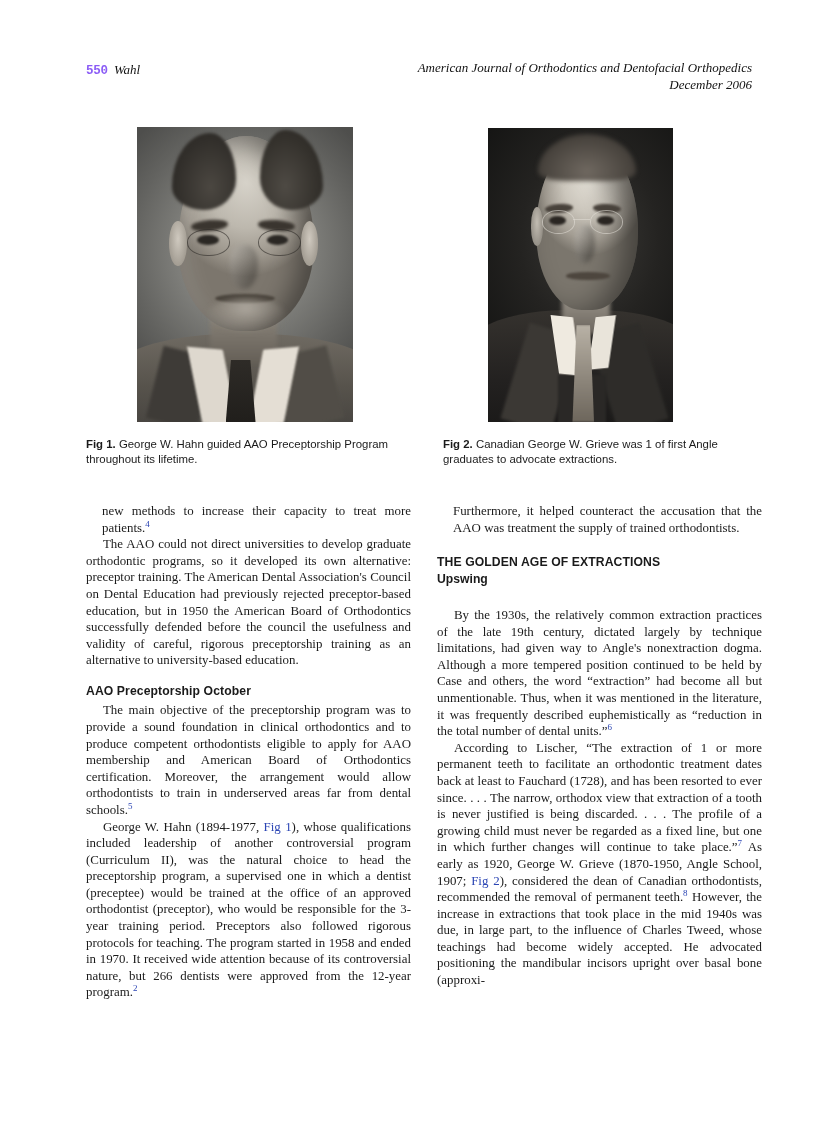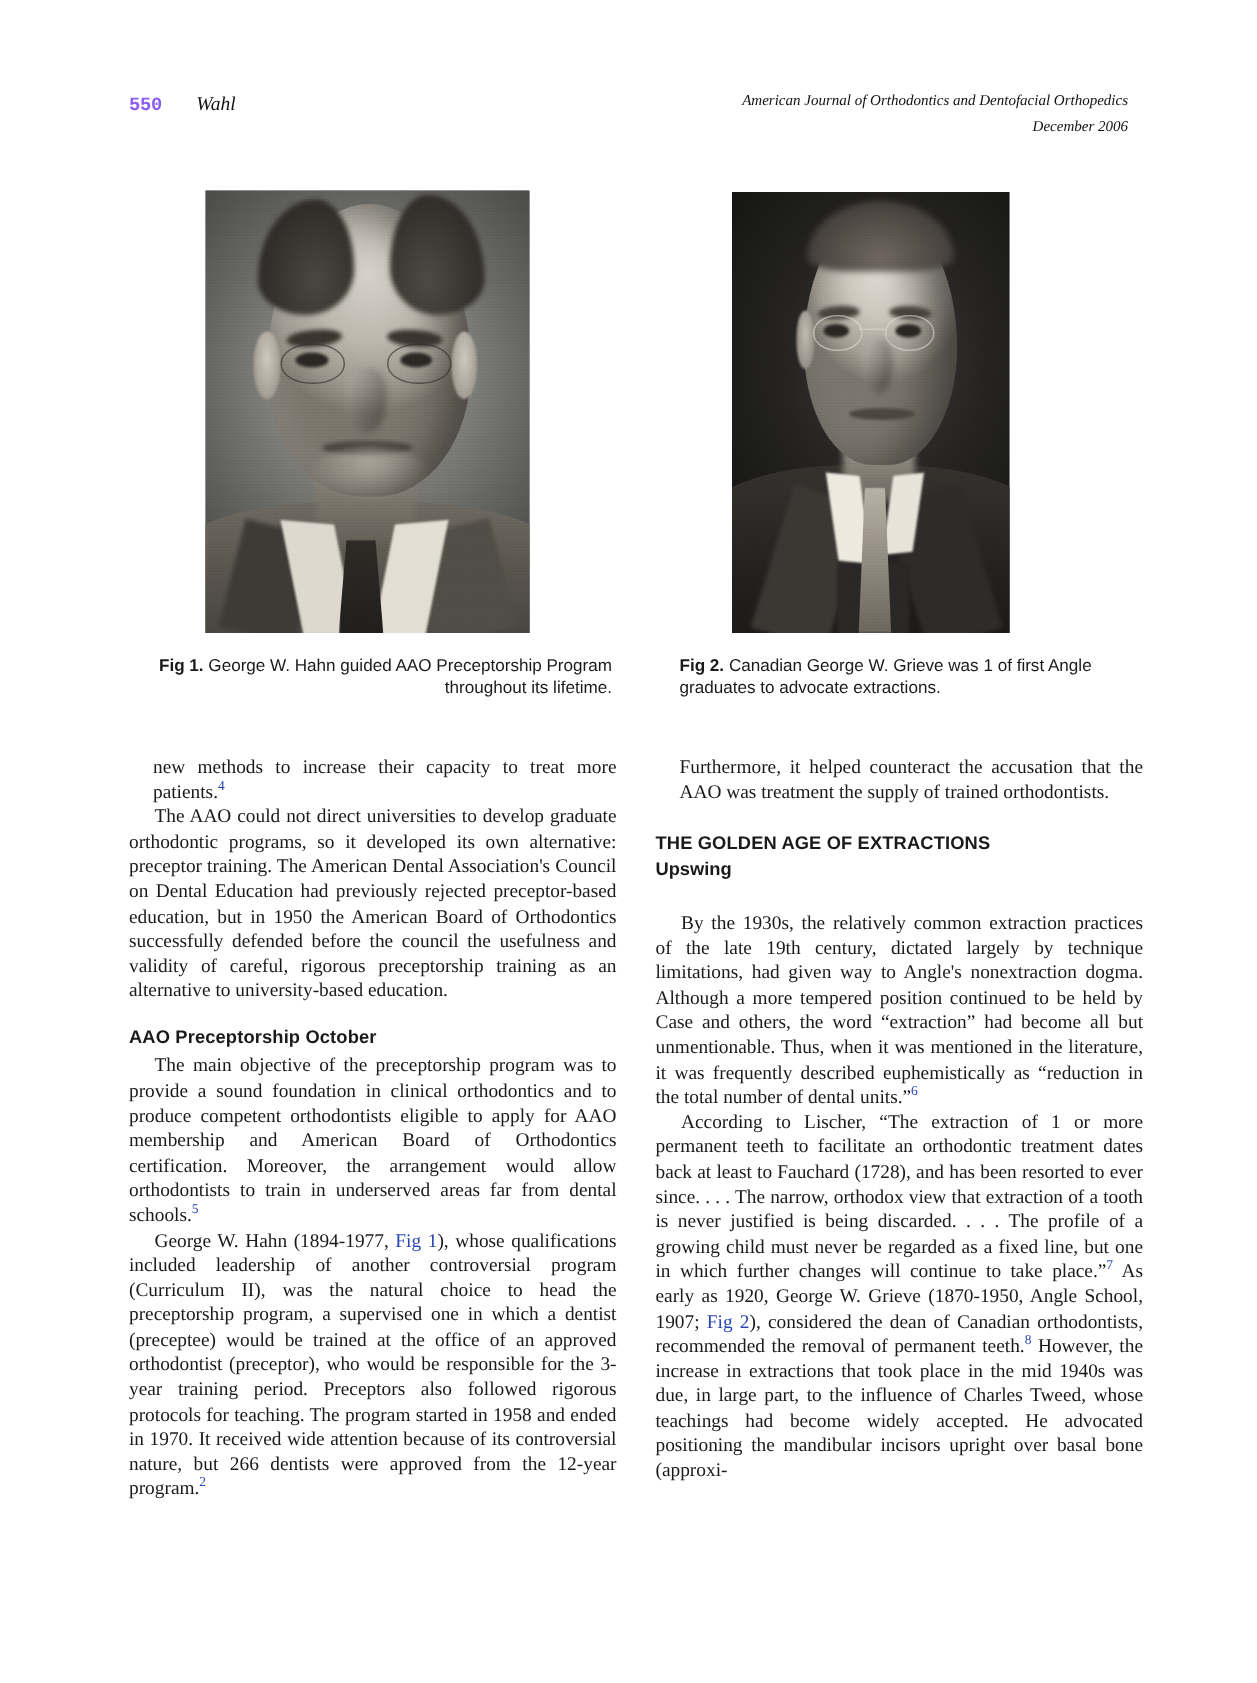--- a/index.html
+++ b/index.html
@@ -41,30 +41,30 @@
     font-weight: bold;
     font-size: 12.5px;
     color: #8b5cf6;
     letter-spacing: -0.2px;
   }
   .head-author {
     font-family: "Liberation Serif", serif;
     font-style: italic;
     font-size: 13px;
     color: #111;
-    margin-left: 23px;
+    margin-left: 6px;
   }
   .head-right {
     position: absolute;
     right: 0;
     top: 0;
     text-align: right;
     font-family: "Liberation Serif", serif;
     font-style: italic;
-    font-size: 10px;
+    font-size: 13px;
     line-height: 16.5px;
     color: #111;
     white-space: nowrap;
   }
   .head-right .journal { display: block; }
   .head-right .issue { display: block; }
 
   
   .figure {
     position: absolute;
@@ -383,25 +383,25 @@
   .caption {
     font-family: "Liberation Sans", sans-serif;
     font-size: 11.4px;
     line-height: 15.2px;
     color: #1a1a1a;
     text-align: left;
   }
   .caption .fig-label { font-weight: bold; }
   .cap1 {
     position: absolute;
-    left: 86px; top: 437px; width: 322px; text-align: right;
+    left: 86px; top: 437px; width: 322px;
   }
   .cap2 {
     position: absolute;
-    left: 453px; top: 437px; width: 322px;
+    left: 443px; top: 437px; width: 322px;
   }
 
   
   .col {
     position: absolute;
     top: 503px;
     width: 325px;
     font-size: 12.9px;
     line-height: 16.6px;
     text-align: justify;

